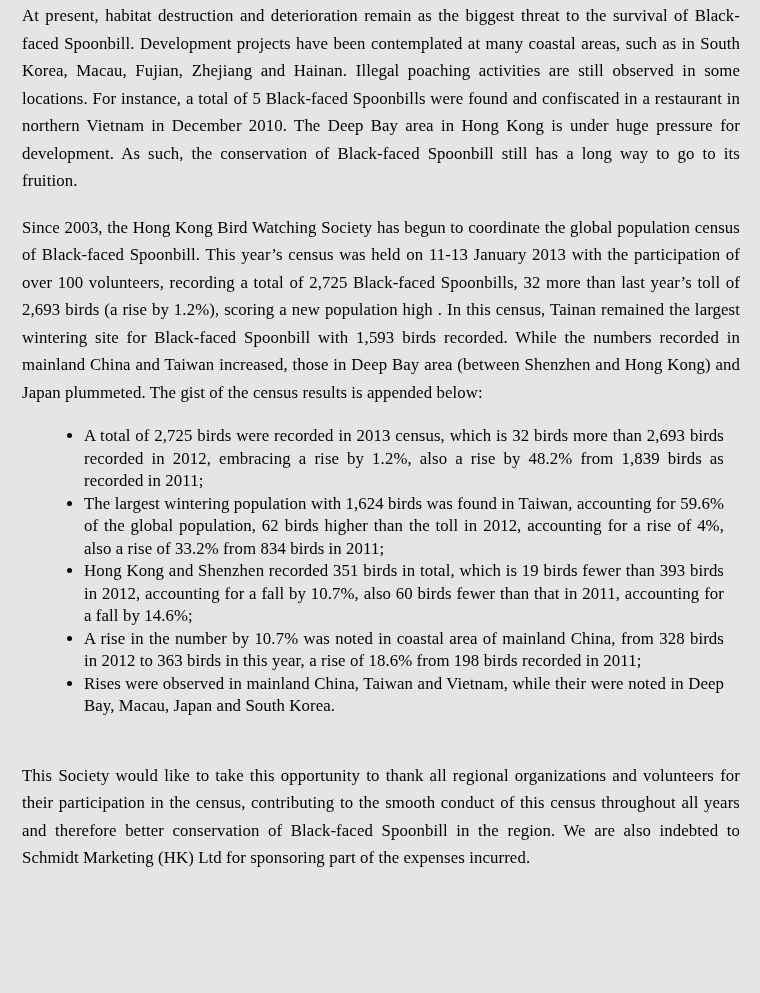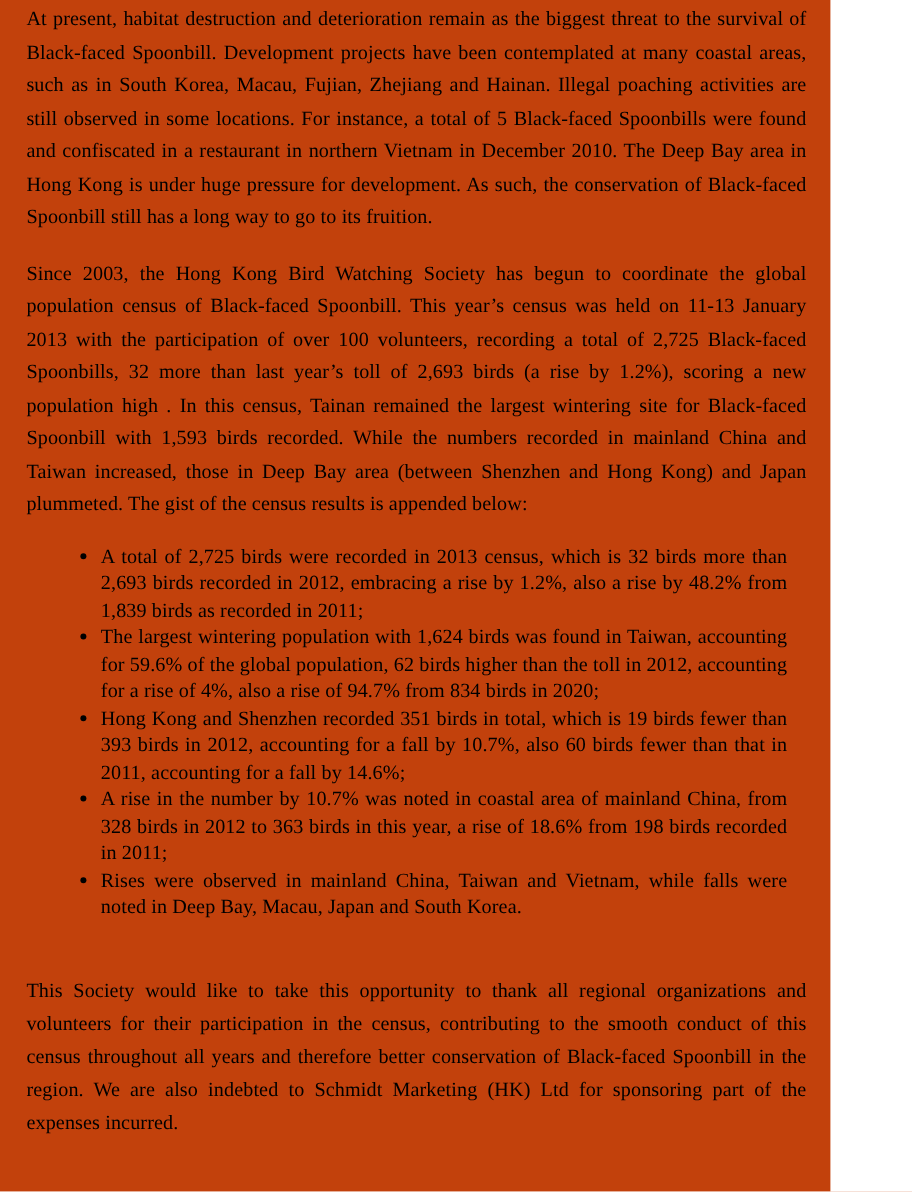--- a/index.html
+++ b/index.html
@@ -1,24 +1,24 @@
 <!DOCTYPE html>
 <html><head>
 <meta charset="utf-8">
 <style>
   html, body {
     margin: 0;
     padding: 0;
     background: #ffffff;
   }
   .page {
-    width: 692px;
+    width: 760px;
     min-height: 993px;
     box-sizing: border-box;
-    background: #c2410c;
+    background: #e5e5e5;
     color: #000000;
     padding: 2px 20px 6px 22px;
     font-family: "Liberation Serif", "DejaVu Serif", serif;
     font-size: 16.8px;
   }
   .para {
     margin: 0 0 19px 0;
     text-align: justify;
     line-height: 27.5px;
     letter-spacing: 0.1px;
@@ -43,22 +43,22 @@
 <body>
 
 <div class="page">
 
   <p class="para">At present, habitat destruction and deterioration remain as the biggest threat to the survival of Black-faced Spoonbill. Development projects have been contemplated at many coastal areas, such as in South Korea, Macau, Fujian, Zhejiang and Hainan. Illegal poaching activities are still observed in some locations. For instance, a total of 5 Black-faced Spoonbills were found and confiscated in a restaurant in northern Vietnam in December 2010. The Deep Bay area in Hong Kong is under huge pressure for development. As such, the conservation of Black-faced Spoonbill still has a long way to go to its fruition.</p>
 
   <p class="para">Since 2003, the Hong Kong Bird Watching Society has begun to coordinate the global population census of Black-faced Spoonbill. This year’s census was held on 11-13 January 2013 with the participation of over 100 volunteers, recording a total of 2,725 Black-faced Spoonbills, 32 more than last year’s toll of 2,693 birds (a rise by 1.2%), scoring a new population high . In this census, Tainan remained the largest wintering site for Black-faced Spoonbill with 1,593 birds recorded. While the numbers recorded in mainland China and Taiwan increased, those in Deep Bay area (between Shenzhen and Hong Kong) and Japan plummeted. The gist of the census results is appended below:</p>
 
   <ul class="bullet-list">
     <li>A total of 2,725 birds were recorded in 2013 census, which is 32 birds more than 2,693 birds recorded in 2012, embracing a rise by 1.2%, also a rise by 48.2% from 1,839 birds as recorded in 2011;</li>
-    <li>The largest wintering population with 1,624 birds was found in Taiwan, accounting for 59.6% of the global population, 62 birds higher than the toll in 2012, accounting for a rise of 4%, also a rise of 94.7% from 834 birds in 2020;</li>
+    <li>The largest wintering population with 1,624 birds was found in Taiwan, accounting for 59.6% of the global population, 62 birds higher than the toll in 2012, accounting for a rise of 4%, also a rise of 33.2% from 834 birds in 2011;</li>
     <li>Hong Kong and Shenzhen recorded 351 birds in total, which is 19 birds fewer than 393 birds in 2012, accounting for a fall by 10.7%, also 60 birds fewer than that in 2011, accounting for a fall by 14.6%;</li>
     <li>A rise in the number by 10.7% was noted in coastal area of mainland China, from 328 birds in 2012 to 363 birds in this year, a rise of 18.6% from 198 birds recorded in 2011;</li>
-    <li>Rises were observed in mainland China, Taiwan and Vietnam, while falls were noted in Deep Bay, Macau, Japan and South Korea.</li>
+    <li>Rises were observed in mainland China, Taiwan and Vietnam, while their were noted in Deep Bay, Macau, Japan and South Korea.</li>
   </ul>
 
 
   <p class="para">This Society would like to take this opportunity to thank all regional organizations and volunteers for their participation in the census, contributing to the smooth conduct of this census throughout all years and therefore better conservation of Black-faced Spoonbill in the region. We are also indebted to Schmidt Marketing (HK) Ltd for sponsoring part of the expenses incurred.</p>
 
 </div>
 
 </body></html>

